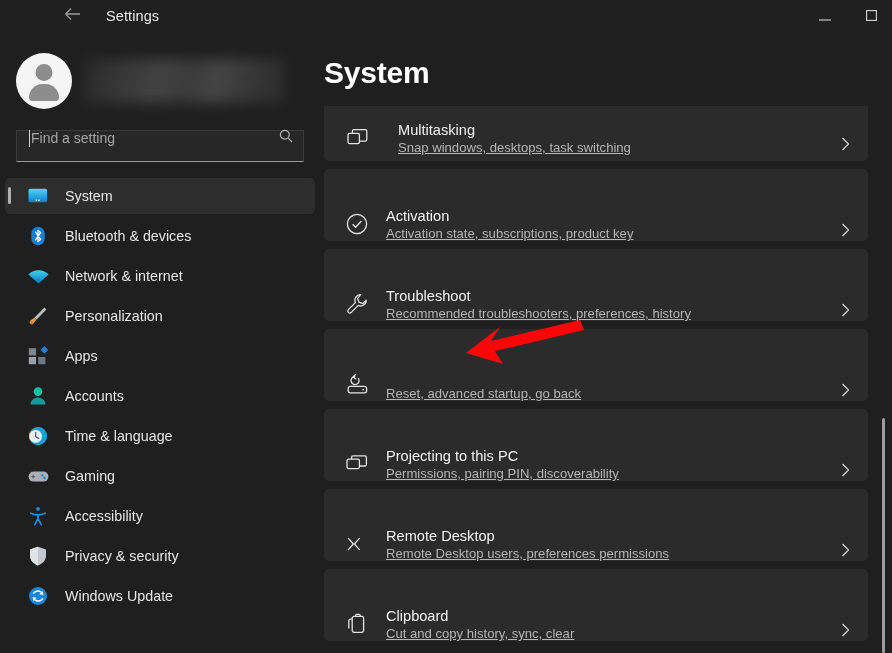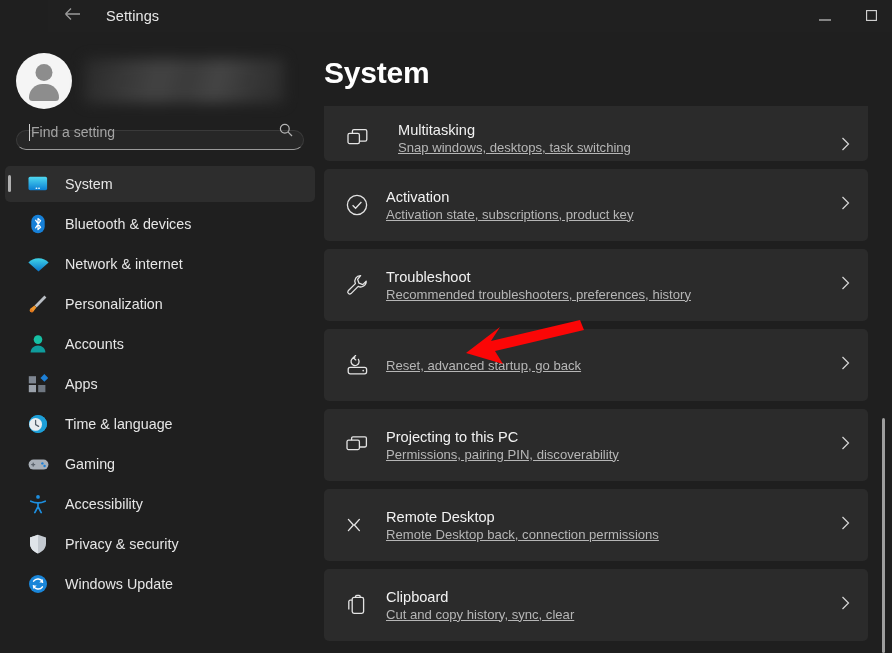--- a/index.html
+++ b/index.html
@@ -57,22 +57,22 @@
   }
   .acct-blur {
     margin-left: 12px; width: 200px; height: 44px; border-radius: 3px;
     background: linear-gradient(105deg,#2a2a2a 0%,#3a3a3a 22%,#454545 38%,
                 #3c3c3c 52%,#474747 66%,#383838 82%,#2d2d2d 100%);
     filter: blur(7px); opacity: .96;
   }
 
   .search-wrap { padding: 0 16px; margin-top: 14px; }
   .search-box {
-    height: 20px; background: #272727; border: 1px solid #3a3a3a;
-    border-bottom: 1.5px solid #9a9a9a; border-radius: 12px;
+    height: 32px; background: #272727; border: 1px solid #3a3a3a;
+    border-bottom: 1.5px solid #9a9a9a; border-radius: 0;
     display: flex; align-items: center; padding: 0 10px 16px 12px;
     position: relative;
   }
   .caret {
     width: 1px; height: 17px; background: #cfcfcf; margin-right: 1px;
   }
   .search-text { color: #a4a4a4; font-size: 14px; flex: 1; }
   .search-icon svg { stroke: #b5b5b5; }
 
   .navlist { margin-top: 16px; padding: 0 5px; }
@@ -96,21 +96,21 @@
     position: absolute; top: 32px; left: 320px; width: 572px; height: 621px;
     overflow: hidden;
   }
   .page-title {
     color: #ffffff; font-size: 30px; font-weight: bold;
     margin: 24px 0 0 4px; letter-spacing: -.2px;
   }
   .cards { position: absolute; top: 74px; left: 0; width: 572px; }
   .card {
     position: relative; margin: 0 24px 8px 4px; background: #2b2b2b;
-    border-radius: 5px; height: 72px; display: flex; align-items: center;
+    border-radius: 5px; height: 72px; display: flex; align-items: flex-end;
     padding: 0 14px 0 16px; cursor: default;
   }
   .card.clipped {
     height: 55px; border-radius: 0 0 5px 5px; margin-top: 0; align-items: flex-end;
     padding-bottom: 6px;
     gap: 12px;
   }
   .card-ico {
     width: 34px; height: 34px; flex: 0 0 auto; display: flex;
     align-items: center; justify-content: center; margin-right: 12px;
@@ -248,37 +248,37 @@
           <path d="M6.4 11.6L8.4 13.6L5.4 17.4C4.6 18.4 3 18.6 2.2 17.8C1.4 17 1.6 15.4 2.6 14.6Z" fill="#f0962c"></path>
           <path d="M2.6 14.6L5.4 17.4C4.6 18.4 3 18.6 2.2 17.8Z" fill="#e0741c"></path>
         </svg>
       </span>
       <span class="nav-label">Personalization</span>
     </div>
 
     <div class="nav-item">
       <span class="nav-ico">
         <svg width="20" height="20" viewBox="0 0 20 20">
-          <circle cx="10" cy="5.6" r="4.3" fill="#16c0a4"></circle>
-          <path d="M2.6 18.6C2.6 14.6 5.9 11.6 10 11.6C14.1 11.6 17.4 14.6 17.4 18.6Z" fill="#0f9c9c"></path>
-        </svg>
-      </span>
-      <span class="nav-label">Accounts</span>
-    </div>
-
-    <div class="nav-item">
-      <span class="nav-ico">
-        <svg width="20" height="20" viewBox="0 0 20 20">
           <rect x="0.8" y="2.2" width="7.2" height="7.2" fill="#7e8691"></rect>
           <rect x="0.8" y="11" width="7.2" height="7.2" fill="#9aa1aa"></rect>
           <rect x="10.2" y="11" width="7.2" height="7.2" fill="#6f7781"></rect>
           <rect x="13.6" y="1.2" width="5.5" height="5.5" transform="rotate(45 16.35 3.95)" fill="#1d7fd6"></rect>
         </svg>
       </span>
       <span class="nav-label">Apps</span>
+    </div>
+
+    <div class="nav-item">
+      <span class="nav-ico">
+        <svg width="20" height="20" viewBox="0 0 20 20">
+          <circle cx="10" cy="5.6" r="4.3" fill="#16c0a4"></circle>
+          <path d="M2.6 18.6C2.6 14.6 5.9 11.6 10 11.6C14.1 11.6 17.4 14.6 17.4 18.6Z" fill="#0f9c9c"></path>
+        </svg>
+      </span>
+      <span class="nav-label">Accounts</span>
     </div>
 
     <div class="nav-item">
       <span class="nav-ico">
         <svg width="20" height="20" viewBox="0 0 20 20">
           <circle cx="10" cy="10" r="9" fill="#1d9fd8"></circle>
           <path d="M10 1A9 9 0 0 0 10 19A9 9 0 0 0 10 1Z" fill="#1d9fd8"></path>
           <circle cx="7.6" cy="10.4" r="6.4" fill="#e9edf0"></circle>
           <path d="M7.6 6.4V10.6L10.6 12.4" stroke="#54606b" stroke-width="1.25" fill="none" stroke-linecap="round"></path>
         </svg>
@@ -432,21 +432,21 @@
 
     <div class="card">
       <span class="card-ico">
         <svg width="22" height="20" viewBox="0 0 22 20" fill="none" stroke-width="1.35" stroke-linecap="round" stroke-linejoin="round">
           <path d="M2.4 4.4L7.4 10L2.4 15.6"></path>
           <path d="M13.4 4.4L8.4 10L13.4 15.6"></path>
         </svg>
       </span>
       <div class="card-text">
         <div class="card-title">Remote Desktop</div>
-        <div class="card-sub">Remote Desktop back, connection permissions</div>
+        <div class="card-sub">Remote Desktop users, preferences permissions</div>
       </div>
       <span class="chev">
         <svg width="9" height="14" viewBox="0 0 9 14" fill="none" stroke-width="1.25">
           <path d="M1.5 1L7.5 7L1.5 13"></path>
         </svg>
       </span>
     </div>
 
     <div class="card">
       <span class="card-ico">

